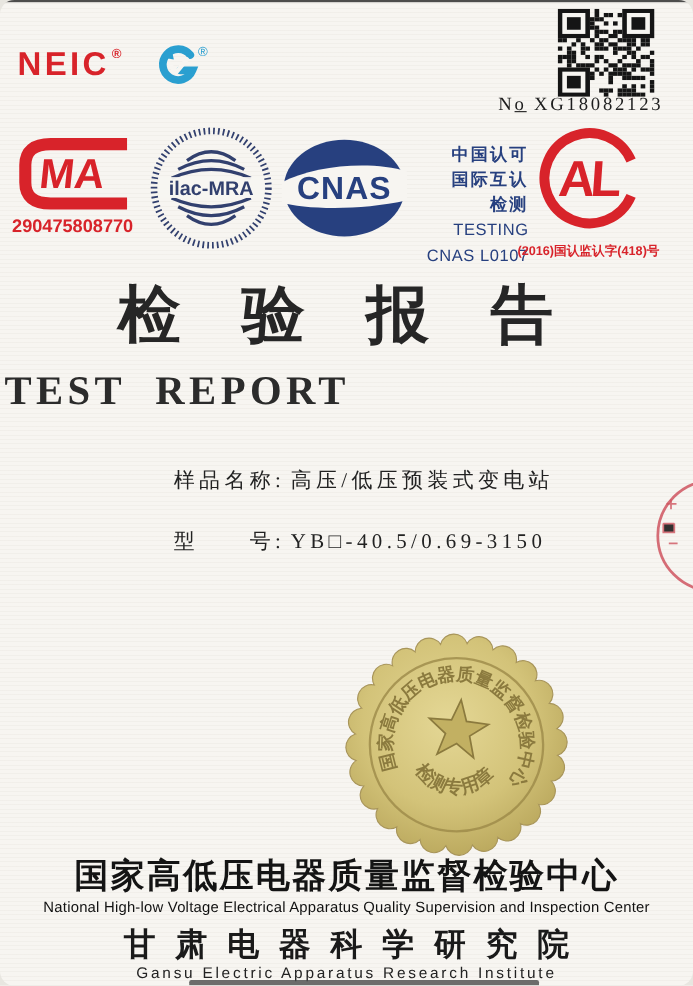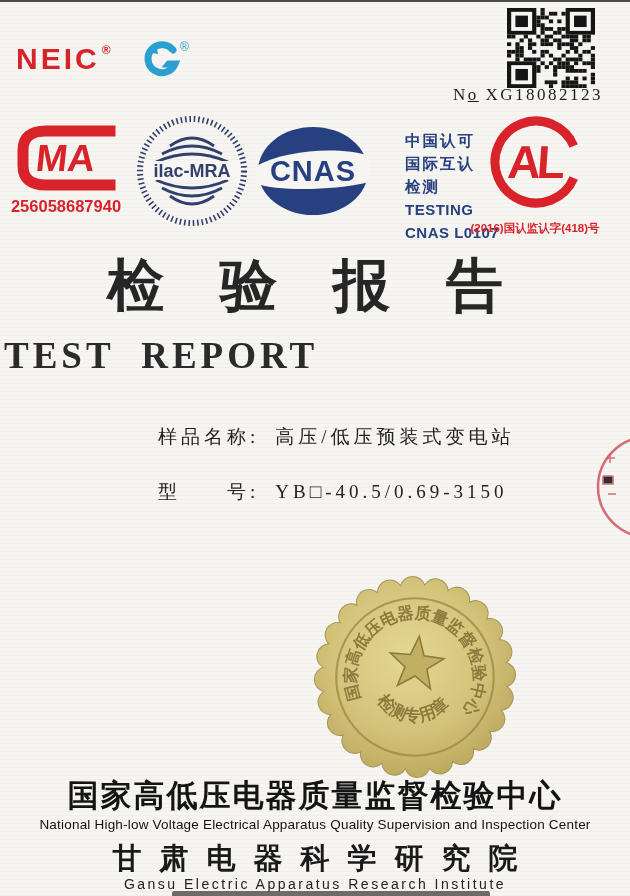--- a/index.html
+++ b/index.html
@@ -2,47 +2,48 @@
 <html><head>
 <meta charset="utf-8">
 <style>
   html,body{margin:0;padding:0;}
   body{background:#e8e6e0;font-family:"Liberation Sans",sans-serif;}
   .page{
     position:relative;width:630px;height:896px;overflow:hidden;
     background:
       repeating-linear-gradient(0deg, rgba(190,185,172,.10) 0 1px, rgba(0,0,0,0) 1px 4px),
       #f7f5f1;
+    border-radius: 13px;
   }
   .abs{position:absolute;}
   
   .top-line{top:0;left:0;width:630px;height:2px;background:#2f2f2f;opacity:.85;}
   .bottom-strip{bottom:0;left:172px;width:318px;height:5px;background:#4a4a4a;opacity:.8;border-radius:2px 2px 0 0;}
   
   .neic{top:42px;left:16px;color:#d8232a;font-weight:900;font-size:30px;letter-spacing:3px;font-family:"Liberation Sans",sans-serif;}
   .neic sup{font-size:12px;letter-spacing:0;position:relative;top:-4px;left:2px;}
   .gs-reg{top:40px;left:180px;font-size:12px;color:#2a9fd0;}
   
   .report-no{top:85px;left:453px;font-family:"Liberation Serif",serif;font-size:17px;color:#1d1d1d;letter-spacing:2.5px;}
   .report-no .uo{text-decoration:underline;}
   
   .cma-num{top:197px;left:6px;width:120px;text-align:center;color:#d8232a;font-weight:800;font-size:16.5px;font-family:"Liberation Sans",sans-serif;}
   
-  .cnas-block{top:129px;left:405px;color:#27407f;font-weight:700;font-size:15.5px;line-height:23px;letter-spacing:2px;}
-  .cnas-block .en{letter-spacing:.5px;font-weight:700;font-size:15px;}
+  .cnas-block{top:129px;left:388px;color:#27407f;font-weight:700;font-size:15.5px;line-height:23px;letter-spacing:2px;text-align:right;}
+  .cnas-block .en{letter-spacing:.5px;font-weight:400;font-size:15px;}
   .cal-caption{top:221px;left:452px;width:166px;text-align:center;color:#d8232a;font-weight:700;font-size:11.5px;letter-spacing:0;}
   
   .title-zh{top:248px;left:0;width:630px;text-align:center;font-size:57px;font-weight:700;color:#262626;
     letter-spacing:56px;padding-left:36px;box-sizing:border-box;font-family:Liberation Mono, monospace;}
   .title-en{top:334px;left:0;width:630px;text-align:left;font-family:"Liberation Serif",serif;font-weight:900;
     font-size:37px;color:#2b2b2b;letter-spacing:4px;word-spacing:14px;padding-left:4px;box-sizing:border-box;}
   
   .field{left:130px;font-family:"Liberation Serif",serif;font-size:19px;color:#222;}
   .field .lab{letter-spacing:4px;margin-left:28px;}
-  .field .val{margin-left:16px;letter-spacing:4px;}
+  .field .val{margin-left:5px;letter-spacing:4px;}
   .f0{top:424px;} .f1{top:479px;} .f2{top:533px;} .f3{top:588px;}
   
   .foot-zh{top:775px;left:0;width:630px;text-align:center;font-size:31px;font-weight:700;color:#141414;letter-spacing:2px;}
   .foot-en{top:817px;left:0;width:630px;text-align:center;font-size:13.5px;color:#111;letter-spacing:.2px;}
   .inst-zh{top:839px;left:0;width:630px;text-align:center;font-size:29px;font-weight:600;color:#1a1a1a;
     letter-spacing:18px;padding-left:18px;box-sizing:border-box;}
   .inst-en{top:876px;left:0;width:630px;text-align:center;font-size:14px;color:#222;letter-spacing:2.5px;}
   svg{display:block;}
   .seal-svg{top:572px;left:310px;transform:rotate(6deg);}
 </style>
@@ -214,21 +215,21 @@
 
   <div class="abs report-no">
     <span>N</span><span class="uo">o</span>
     <span>XG18082123</span>
   </div>
 
   <svg class="abs" style="top:116px;left:10px;" width="112" height="82" viewBox="0 0 112 82">
     <path d="M 100 15 L 36 15 Q 13 15 13 34 L 13 50 Q 13 69 36 69 L 100 69" fill="none" stroke="#d8232a" stroke-width="11" stroke-linecap="square"></path>
     <text x="60" y="55" text-anchor="middle" font-size="38" font-weight="900" font-family="Liberation Sans, sans-serif" fill="#d8232a" transform="skewX(-6)">MA</text>
   </svg>
-  <div class="abs cma-num">256058687940</div>
+  <div class="abs cma-num">290475808770</div>
 
   <svg class="abs" style="top:112px;left:136px;" width="112" height="120" viewBox="0 0 112 120">
     <circle cx="56" cy="59" r="52" fill="none" stroke="#32406e" stroke-width="6" stroke-dasharray="1.6 2.8"></circle>
     <path d="M 34 34 Q 56 18 78 34" fill="none" stroke="#32406e" stroke-width="3"></path>
     <path d="M 26 42 Q 56 26 86 42" fill="none" stroke="#32406e" stroke-width="3"></path>
     <path d="M 20 50 Q 56 34 92 50" fill="none" stroke="#32406e" stroke-width="3"></path>
     <path d="M 34 84 Q 56 100 78 84" fill="none" stroke="#32406e" stroke-width="3"></path>
     <path d="M 26 76 Q 56 92 86 76" fill="none" stroke="#32406e" stroke-width="3"></path>
     <path d="M 20 68 Q 56 84 92 68" fill="none" stroke="#32406e" stroke-width="3"></path>
     <rect x="8" y="49" width="96" height="19" fill="#f7f5f1" opacity="0.95"></rect>

